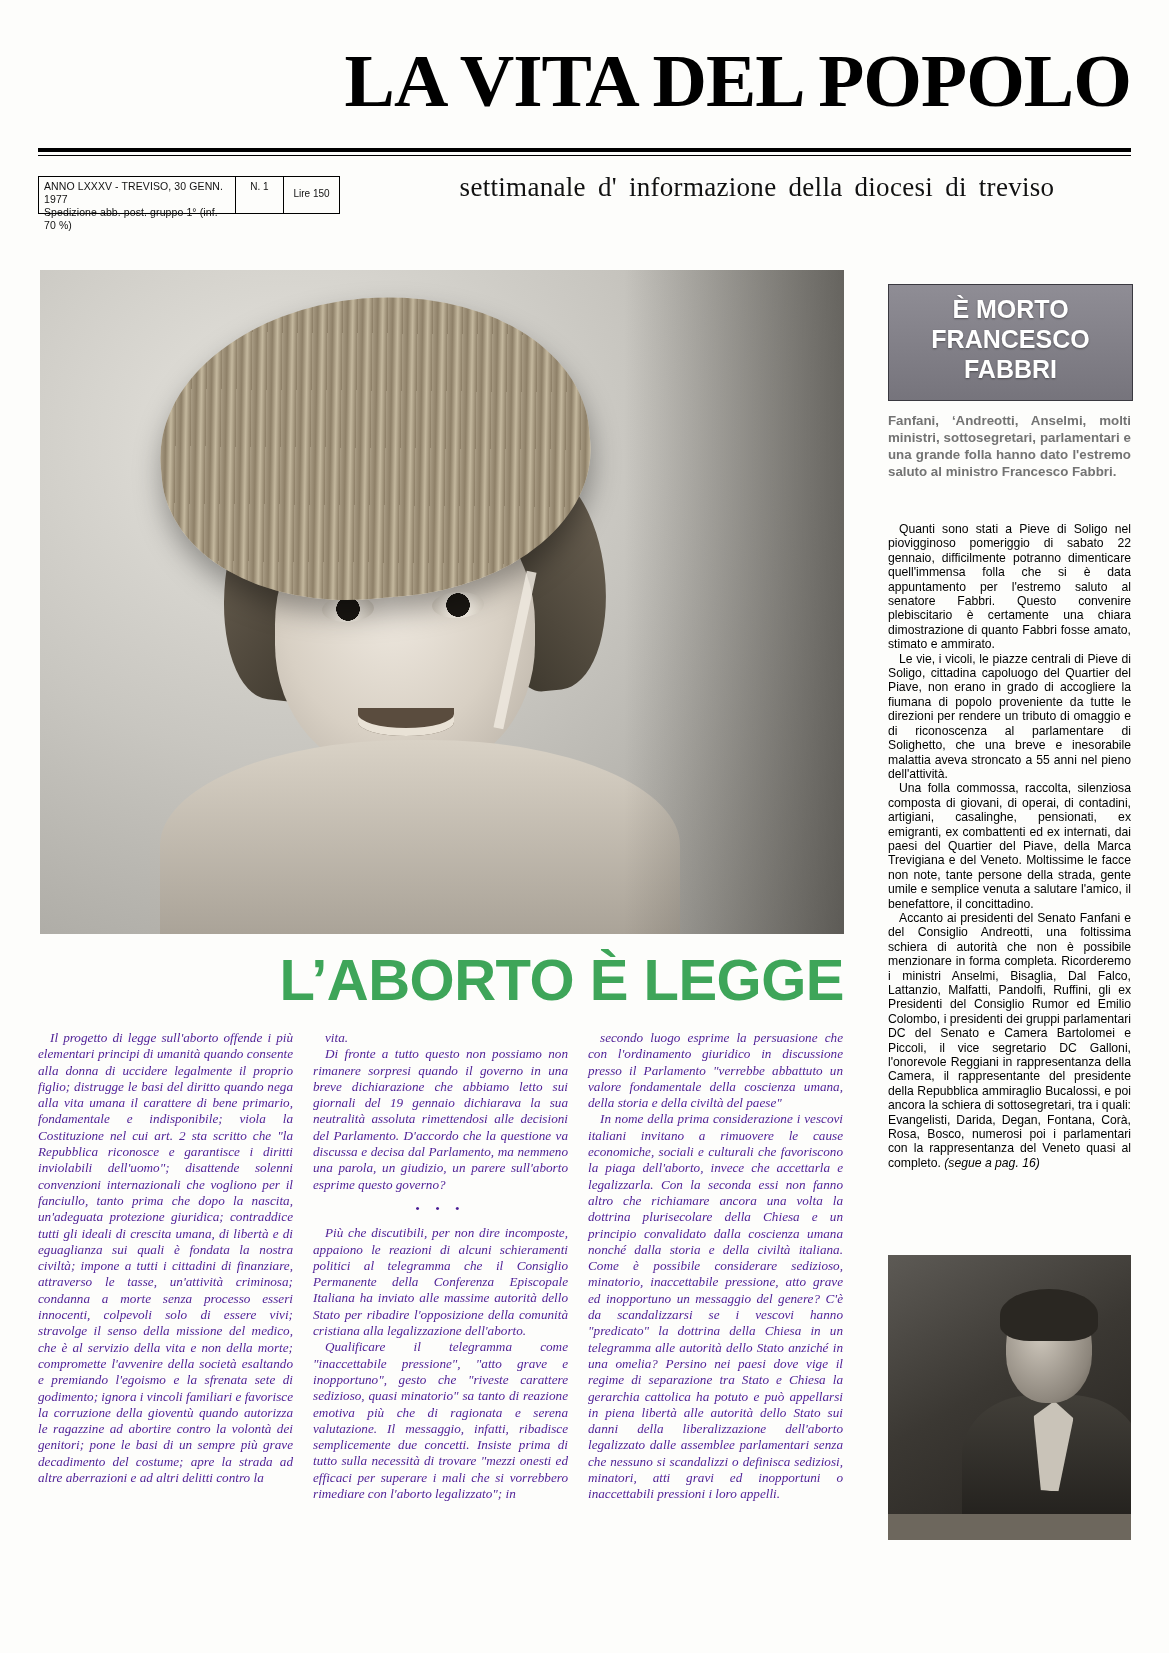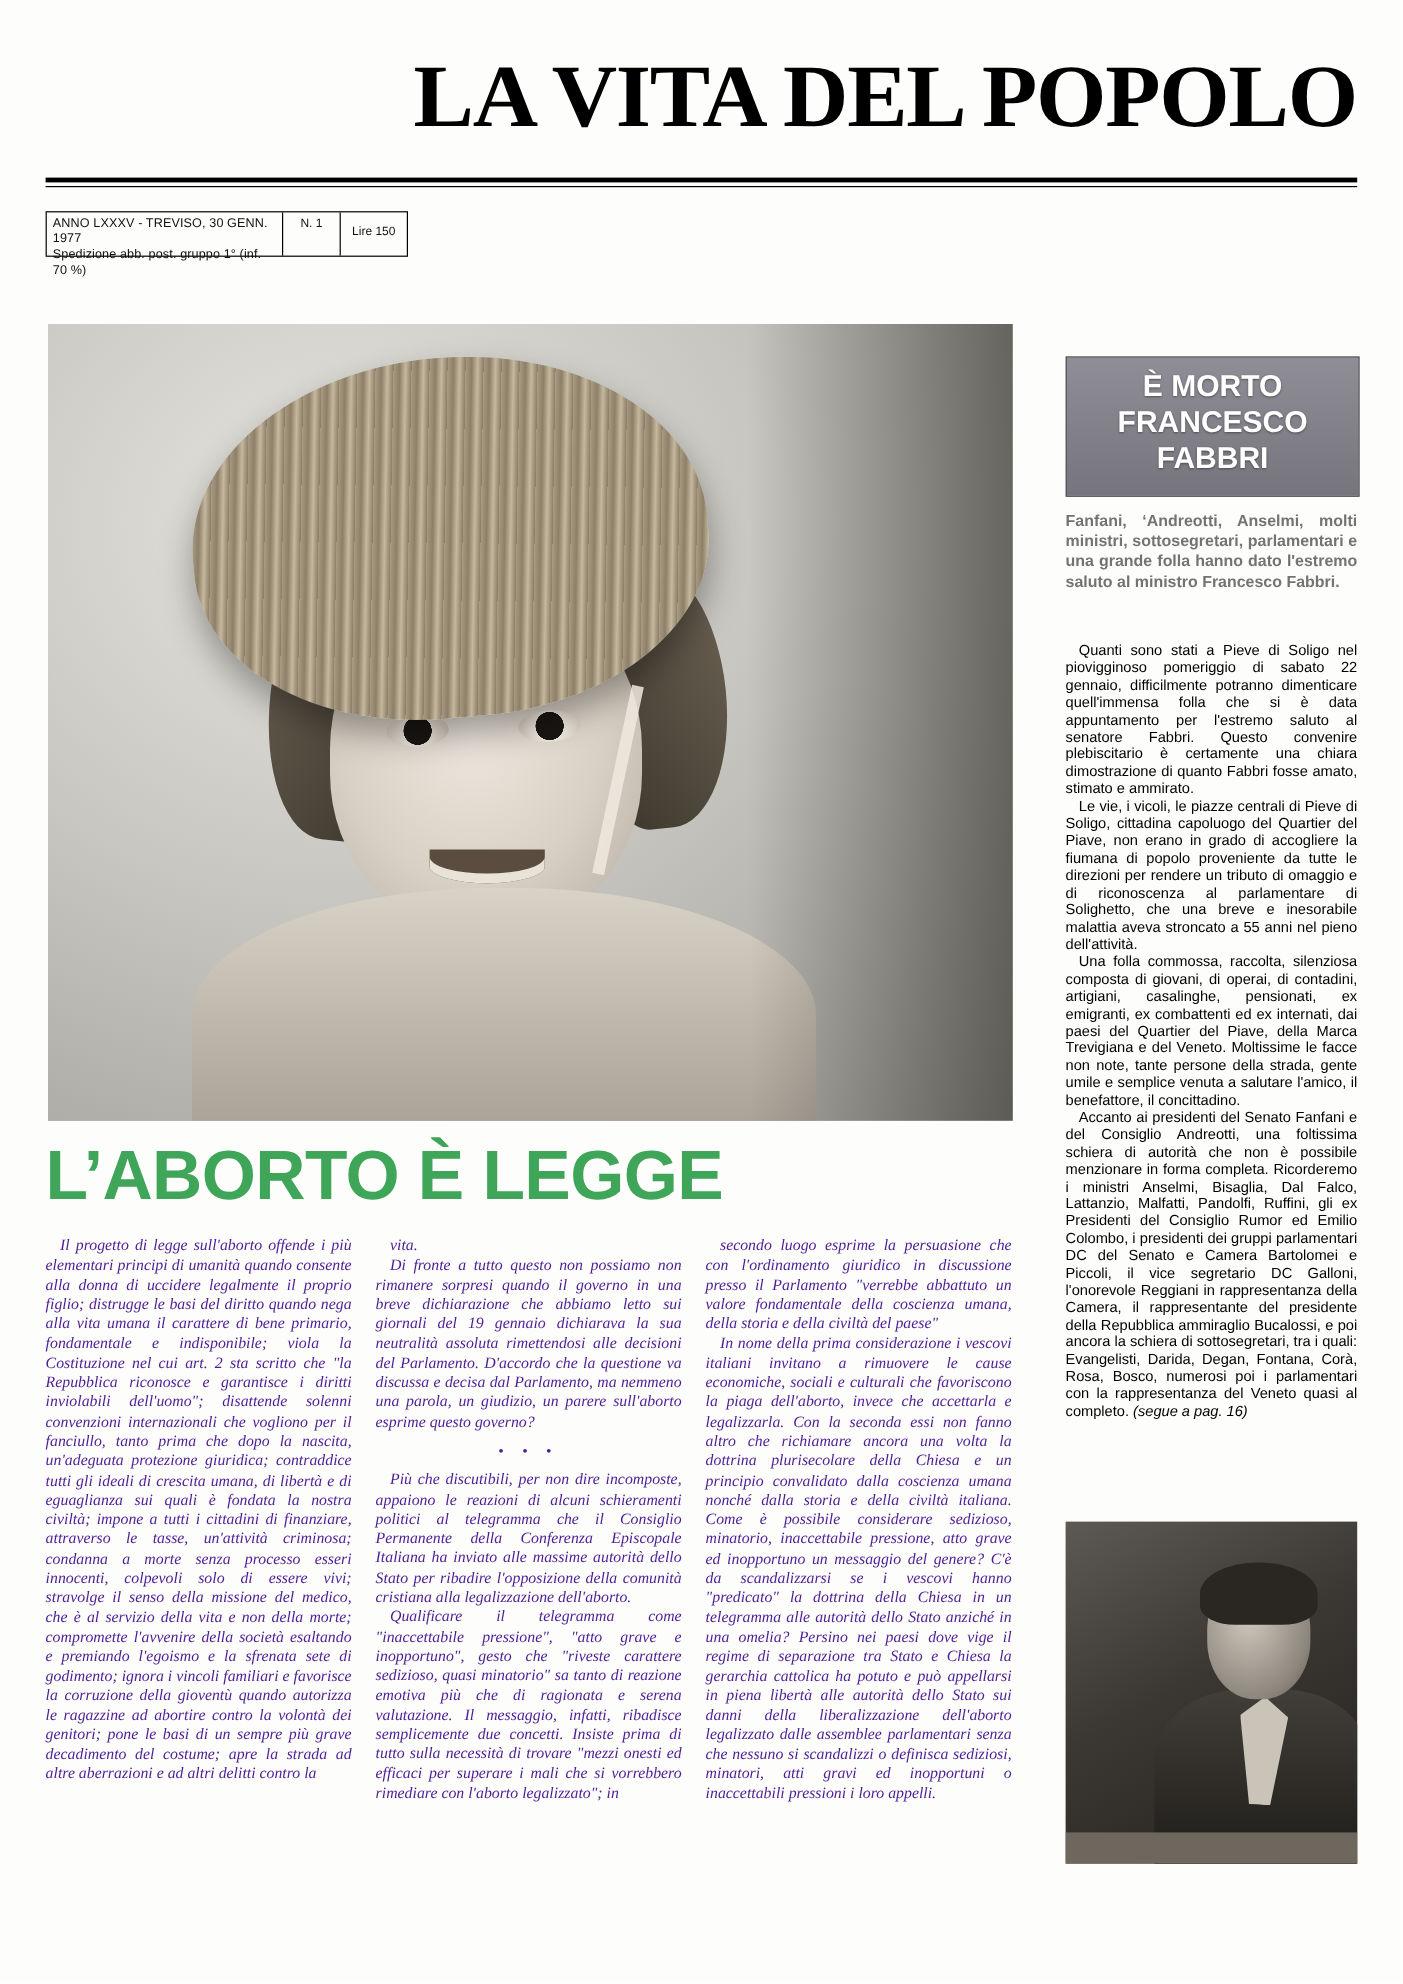--- a/index.html
+++ b/index.html
@@ -125,21 +125,21 @@
   .left-col {
     position: absolute;
     left: 0;
     top: 0;
     width: 806px;
     height: 100%;
   }
   .right-col {
     position: absolute;
     left: 850px;
-    top: 13px;
+    top: 0;
     width: 243px;
     height: 100%;
   }
 
   
   .photo {
     position: absolute;
     left: 2px;
     top: 0;
     width: 804px;
@@ -244,21 +244,21 @@
     transform: rotate(12deg);
     opacity: .85;
   }
 
   
   .headline {
     position: absolute;
     left: 0;
     top: 676px;
     width: 806px;
-    text-align: left;
+    text-align: right;
     font-family: "Liberation Sans", sans-serif;
     font-weight: bold;
     font-size: 58px;
     letter-spacing: -0.5px;
     color: #3ea559;
   }
 
   
   .article {
     position: absolute;
@@ -401,20 +401,21 @@
 
   <div class="subhead">
     <div class="issue-box">
       <div class="issue-left">
         <div>ANNO LXXXV - TREVISO, 30 GENN. 1977</div>
         <div>Spedizione abb. post. gruppo 1°      (inf. 70 %)</div>
       </div>
       <div class="issue-n">N. 1</div>
       <div class="issue-price-cell">Lire 150</div>
     </div>
+    <div class="tagline">settimanale d' informazione della diocesi di treviso</div>
   </div>
 
   <div class="content">
 
     <div class="left-col">
 
       <div class="photo">
         <div class="photo-inner">
           <div class="ph-bg"></div>
           <div class="ph-hair-l"></div>

